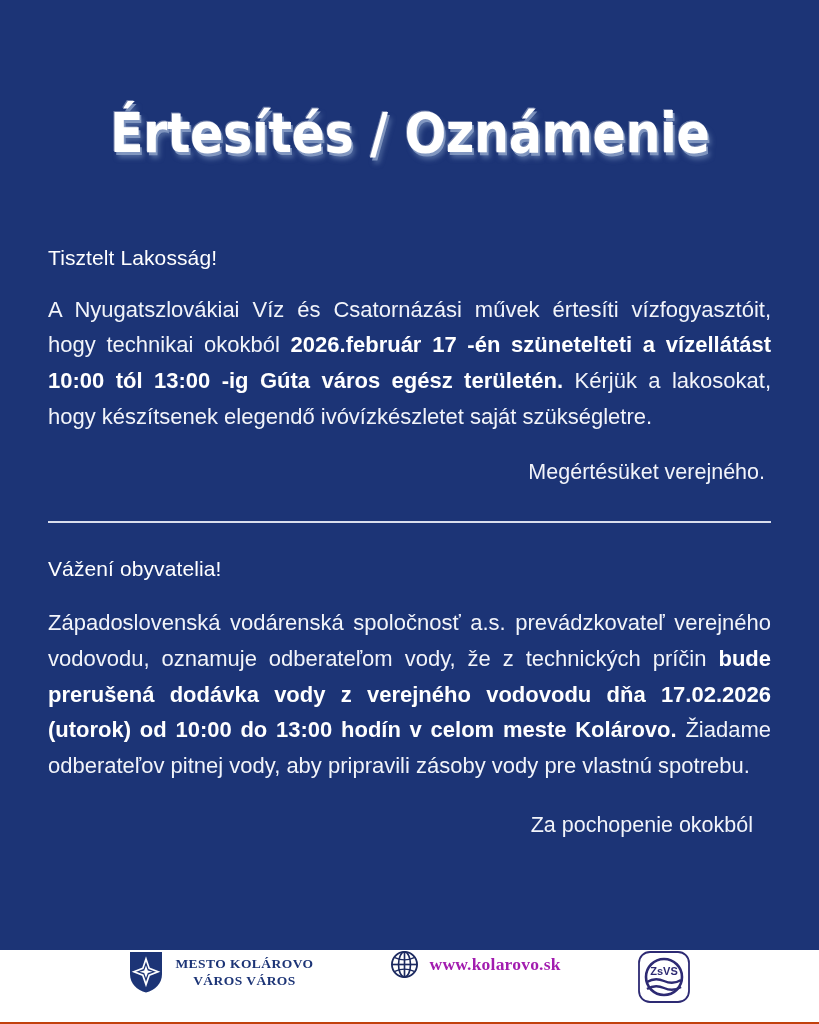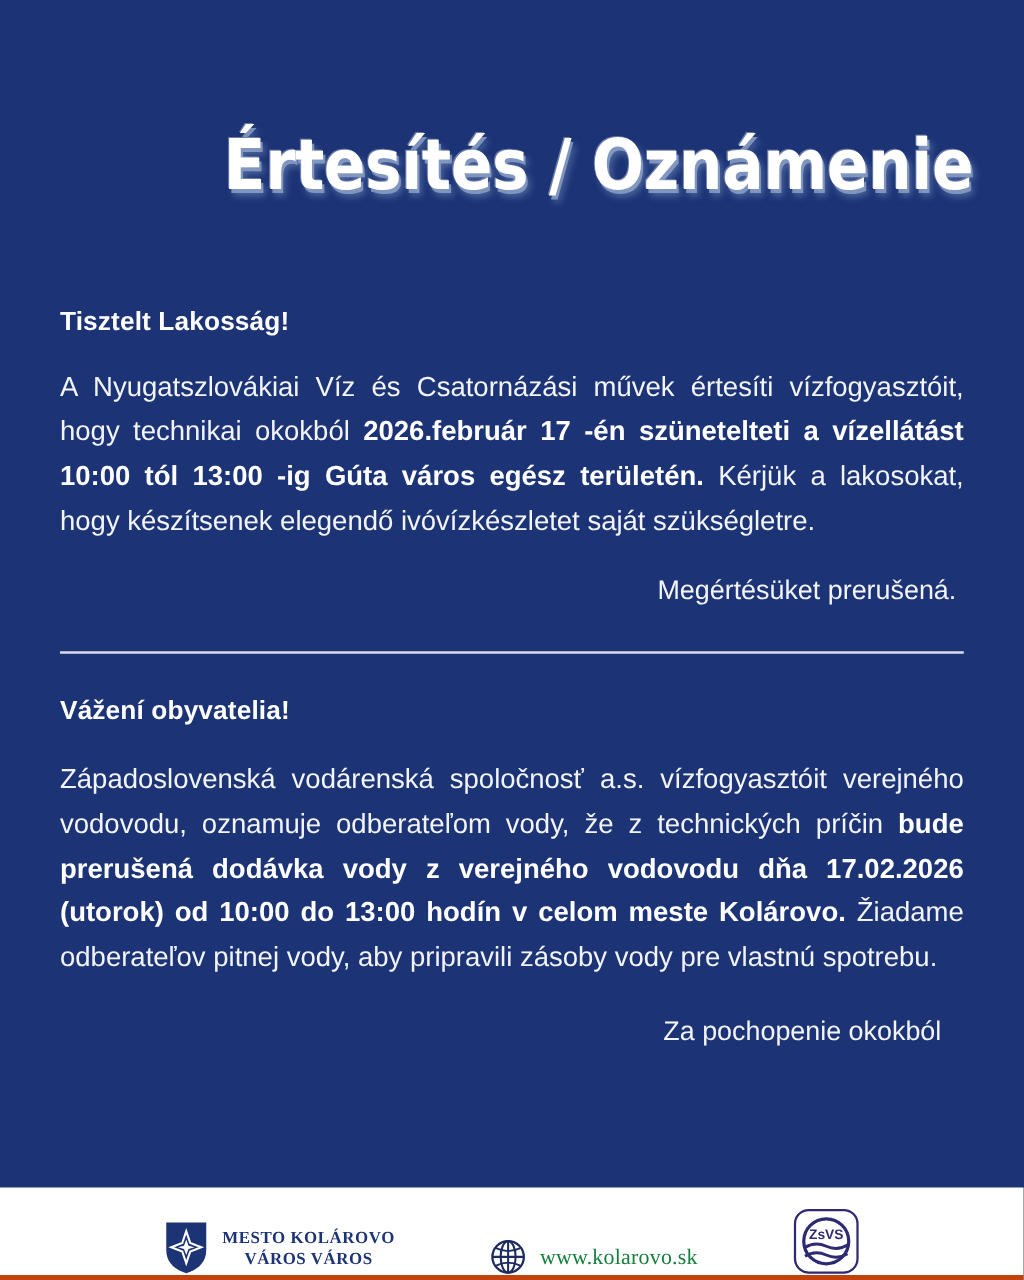--- a/index.html
+++ b/index.html
@@ -20,21 +20,21 @@
     position: absolute;
     inset: 0;
     background: #1c3476;
     display: flex;
     flex-direction: column;
   }
 
   
   .title-wrap {
     padding-top: 66px;
-    text-align: right;
+    text-align: center;
   }
   .poster-title {
     display: inline-block;
     color: #ffffff;
     font-family: "DejaVu Sans", sans-serif;
     font-weight: bold;
     font-size: 56px;
     letter-spacing: -0.5px;
     line-height: 1.05;
     transform: scaleX(0.88);
@@ -47,21 +47,21 @@
 
   
   .content {
     padding: 0 48px;
     margin-top: 46px;
     flex: 1 1 auto;
   }
 
   .salutation {
     color: #ffffff;
-    font-weight: bold;
+    font-weight: normal;
     font-size: 21px;
     letter-spacing: 0.1px;
     margin: 0 0 22px 0;
   }
 
   .para {
     color: #f2f4fa;
     font-size: 22px;
     line-height: 1.62;
     text-align: justify;
@@ -92,24 +92,24 @@
   .section-sk .salutation { margin-bottom: 24px; margin-top: 24px; }
 
   .section-sk .closing { margin-top: 30px; padding-right: 18px; }
 
   
   .footer {
     flex: 0 0 auto;
     background: #ffffff;
     height: 74px;
     display: flex;
-    align-items: flex-end;
+    align-items: flex-start;
     justify-content: center;
     gap: 30px;
-    border-bottom: 4px solid #c2410c;
+    border-bottom: 2px solid #c2410c;
     box-sizing: border-box;
   }
 
   .footer-group {
     display: flex;
     align-items: center;
     gap: 11px;
   }
 
   .crest { width: 36px; height: 44px; display: block; }
@@ -122,22 +122,22 @@
     line-height: 1.28;
     letter-spacing: 0.45px;
     text-align: center;
     white-space: nowrap;
   }
 
   .globe { width: 29px; height: 29px; display: block; }
 
   .site-url {
     font-family: "Liberation Serif", serif;
-    color: #15803d;
-    font-weight: normal;
+    color: #a21caf;
+    font-weight: bold;
     font-size: 17.5px;
     letter-spacing: 0.2px;
     white-space: nowrap;
   }
 
   .zsvs { width: 54px; height: 54px; display: block; }
 
   .spacer-l { width: 16px; }
 </style>
 </head>
@@ -149,29 +149,29 @@
     <h1 class="poster-title">Értesítés / Oznámenie</h1>
   </div>
 
   <div class="content">
 
     <section class="section-hu">
       <p class="salutation">Tisztelt Lakosság!</p>
 
       <p class="para"><span>A Nyugatszlovákiai Víz és Csatornázási művek értesíti vízfogyasztóit, hogy technikai okokból </span><b>2026.február   17 -én szünetelteti a vízellátást 10:00 tól 13:00 -ig Gúta város egész területén.</b><span>  Kérjük a lakosokat, hogy készítsenek elegendő ivóvízkészletet saját szükségletre.</span></p>
 
-      <p class="closing">Megértésüket prerušená.</p>
+      <p class="closing">Megértésüket verejného.</p>
     </section>
 
     <hr class="divider">
 
     <section class="section-sk">
       <p class="salutation">Vážení obyvatelia!</p>
 
-      <p class="para"><span>Západoslovenská vodárenská spoločnosť a.s. vízfogyasztóit verejného vodovodu, oznamuje odberateľom vody, že z technických príčin </span><b>bude prerušená dodávka vody z verejného vodovodu dňa 17.02.2026 (utorok) od 10:00 do 13:00 hodín v celom meste Kolárovo.</b><span> Žiadame odberateľov pitnej vody, aby pripravili zásoby vody pre vlastnú spotrebu.</span></p>
+      <p class="para"><span>Západoslovenská vodárenská spoločnosť a.s. prevádzkovateľ verejného vodovodu, oznamuje odberateľom vody, že z technických príčin </span><b>bude prerušená dodávka vody z verejného vodovodu dňa 17.02.2026 (utorok) od 10:00 do 13:00 hodín v celom meste Kolárovo.</b><span> Žiadame odberateľov pitnej vody, aby pripravili zásoby vody pre vlastnú spotrebu.</span></p>
 
       <p class="closing">Za pochopenie okokból</p>
     </section>
 
   </div>
 
   <div class="footer">
 
     <div class="footer-group">
       <span>

